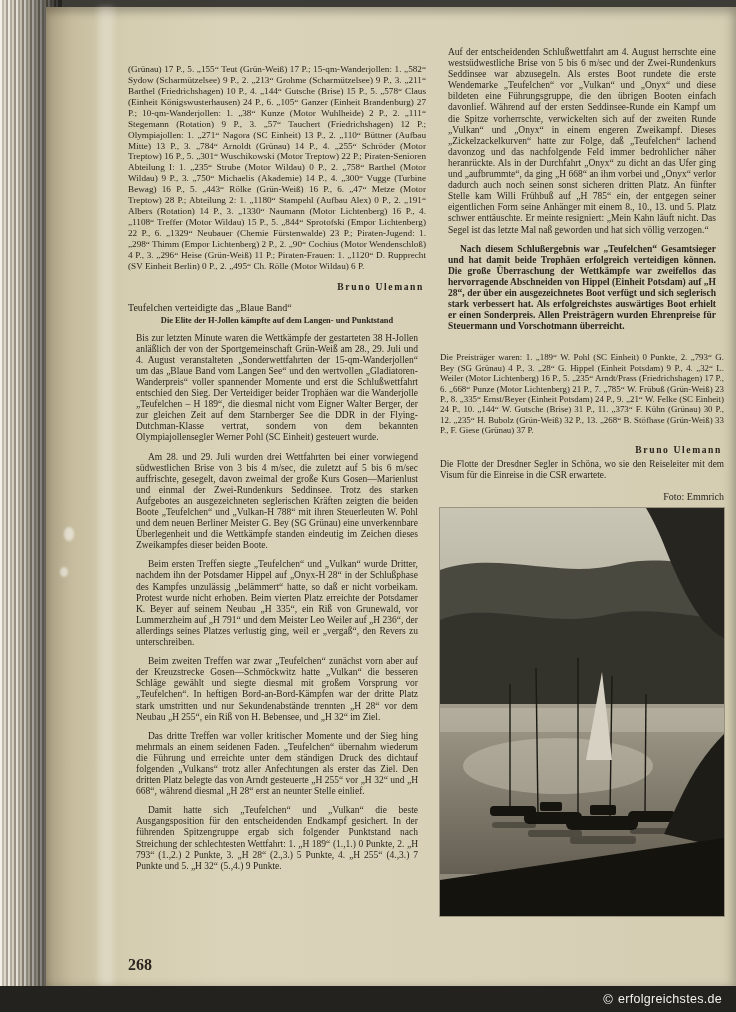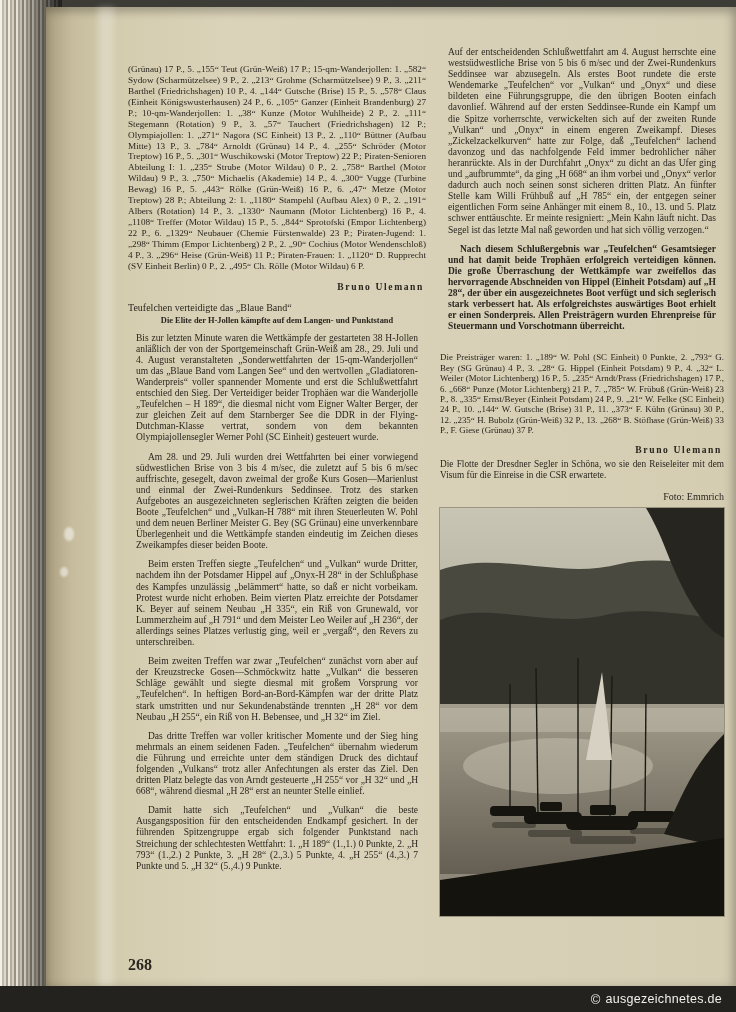--- a/index.html
+++ b/index.html
@@ -121,16 +121,16 @@
     </div>
 
     <div class="pagenum">268</div>
 
     <span class="spot" style="left:18px;top:520px;width:10px;height:14px;"></span>
     <span class="spot" style="left:14px;top:560px;width:8px;height:10px;"></span>
   </div>
 
   <div class="strip">
     <span class="c-icon">©</span>
-    <span class="wm-text">ausgezeichnetes.de</span>
+    <span class="wm-text">erfolgreichstes.de</span>
   </div>
 
 </div>
 
 </body></html>

